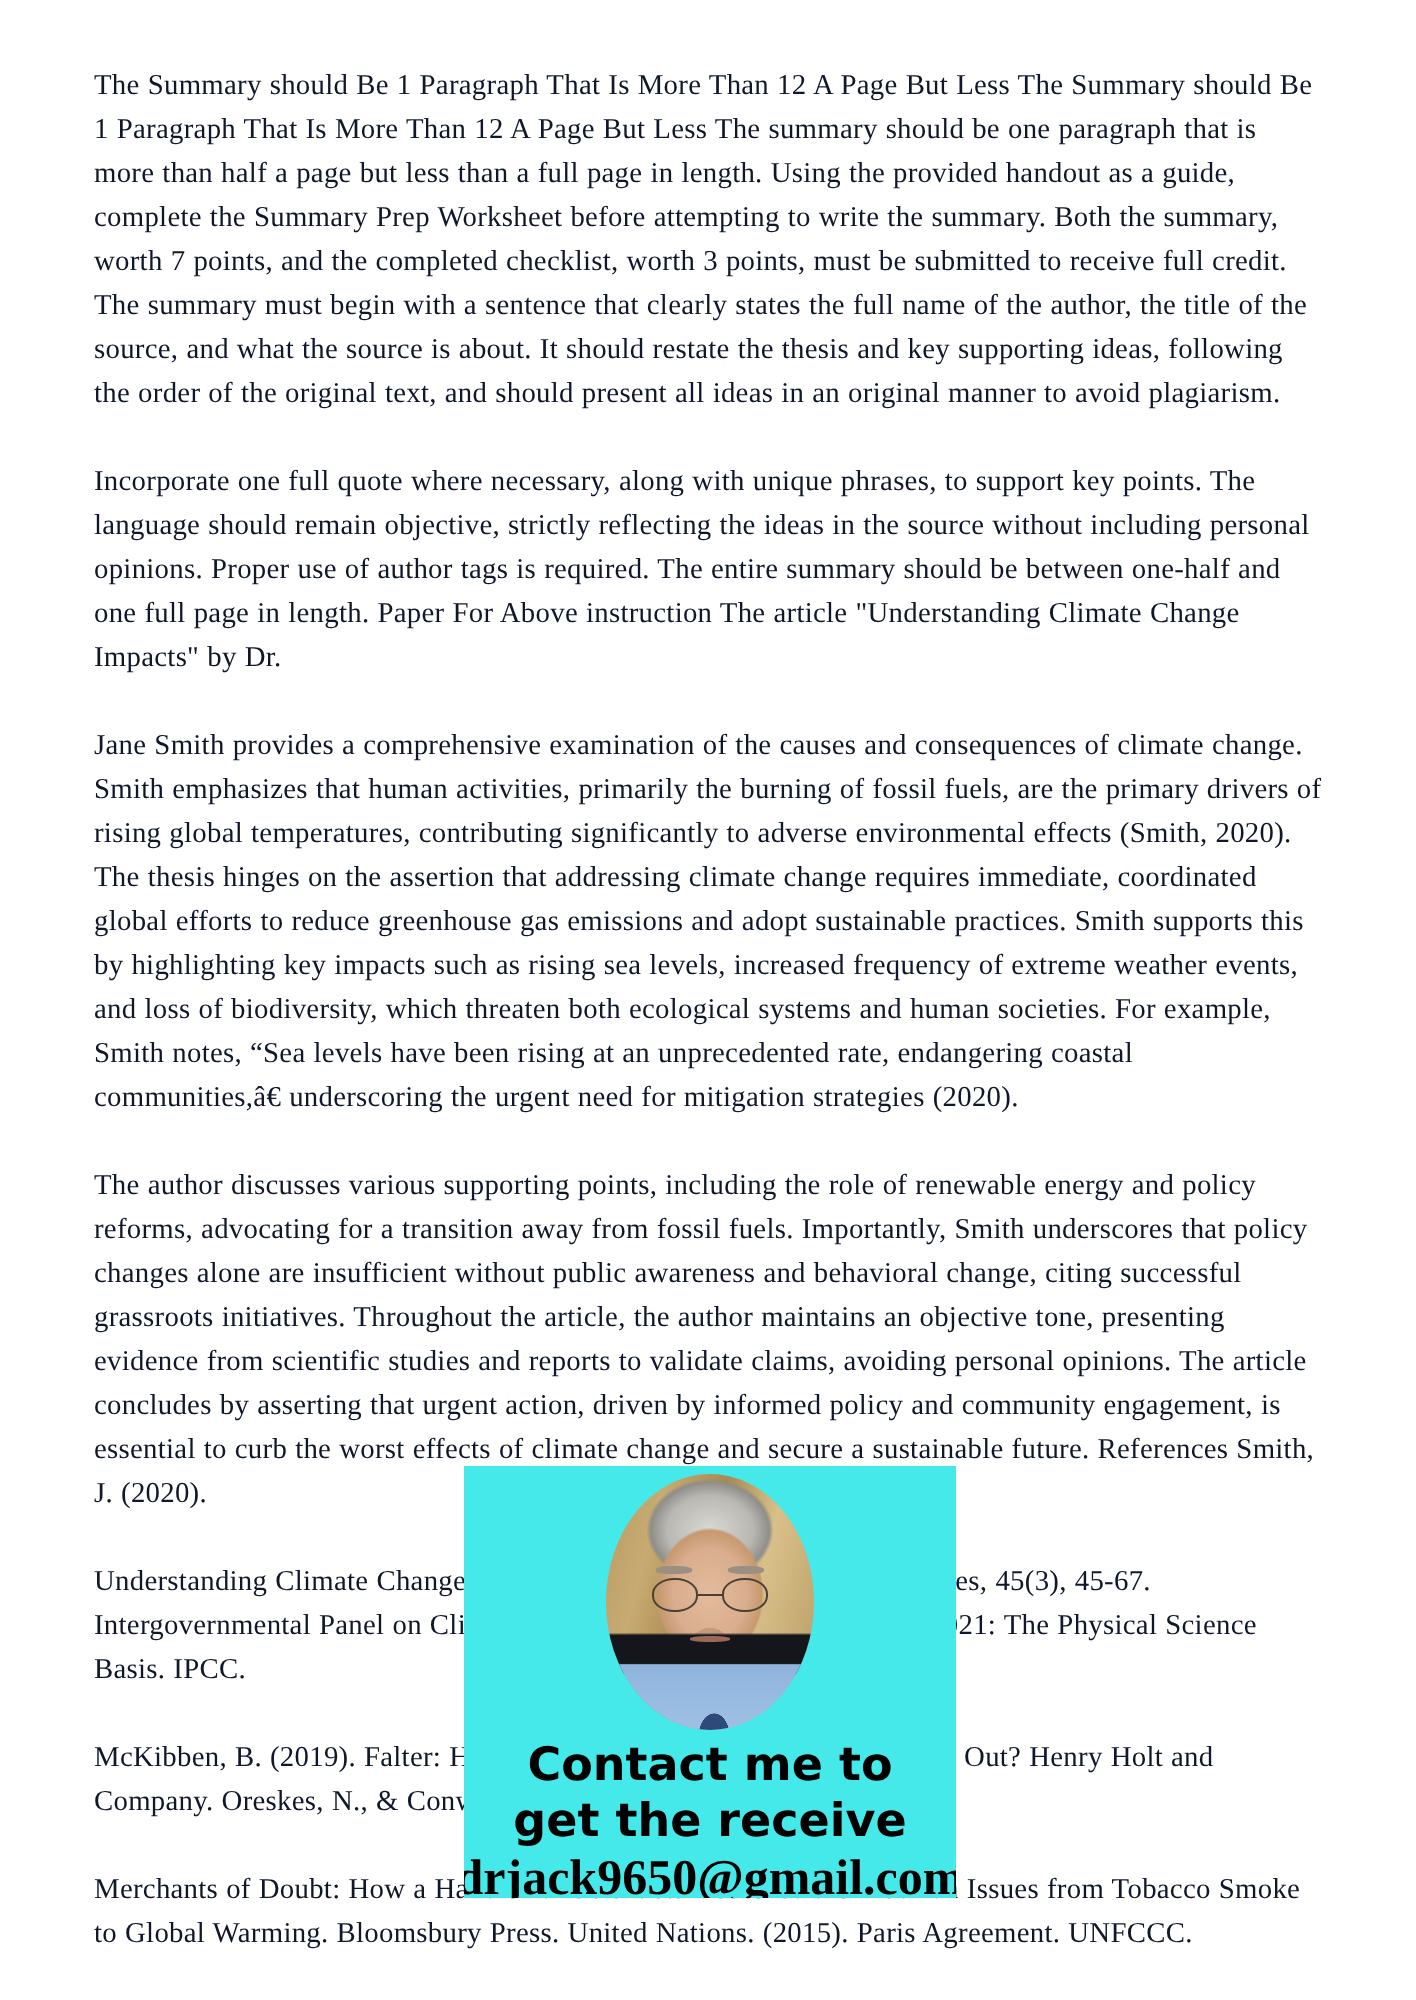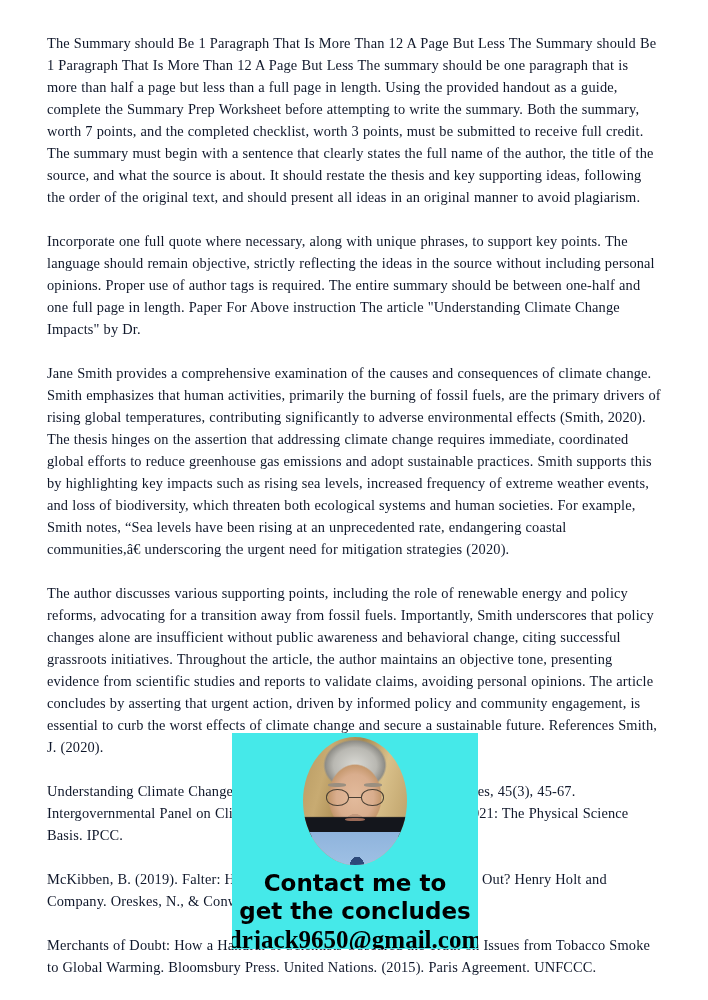--- a/index.html
+++ b/index.html
@@ -176,17 +176,17 @@
       <div class="brow left"></div>
       <div class="brow right"></div>
       <div class="glasses">
         <span class="lens left"></span>
         <span class="lens right"></span>
         <span class="bridge"></span>
       </div>
       <div class="mouth"></div>
     </div>
     <div class="contact-line l1">Contact me to</div>
-    <div class="contact-line l2">get the concludes</div>
+    <div class="contact-line l2">get the receive</div>
     <div class="contact-email">drjack9650@gmail.com</div>
   </div>
 
 </div>
 
 </body></html>

